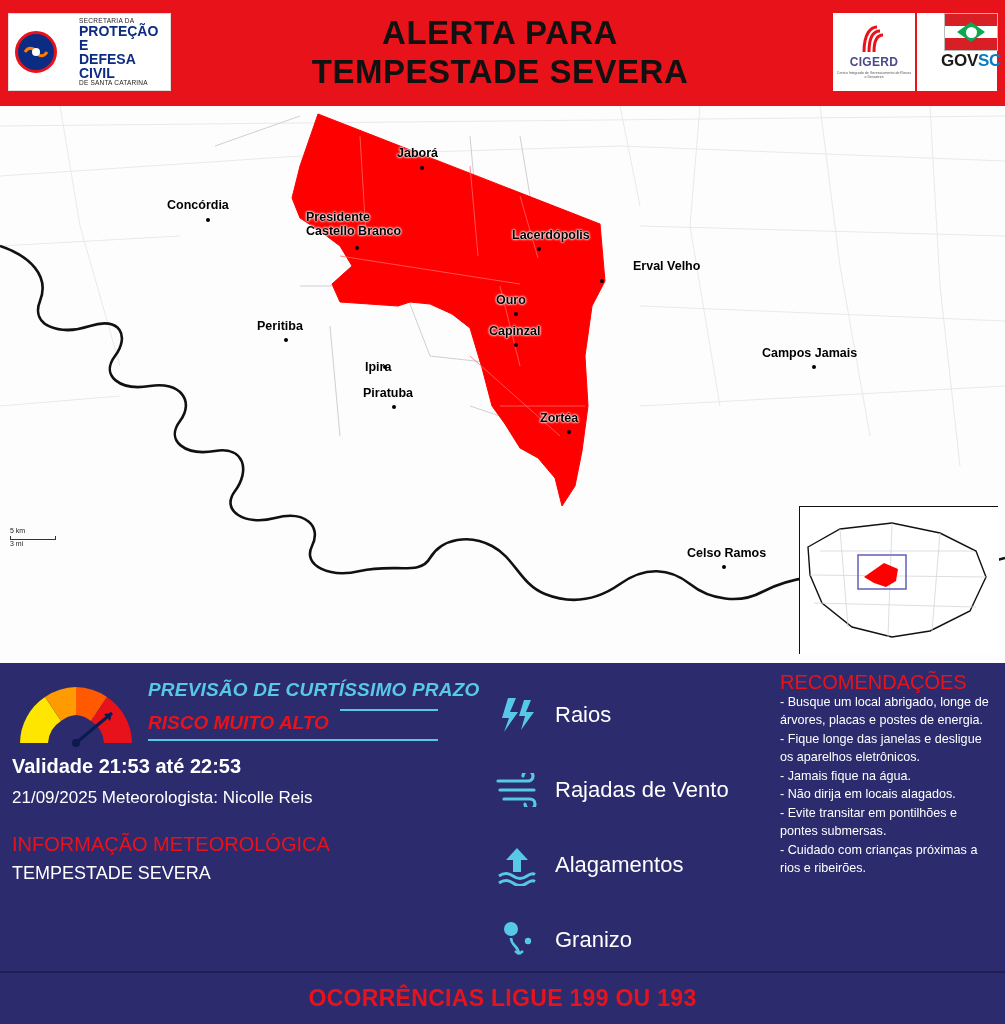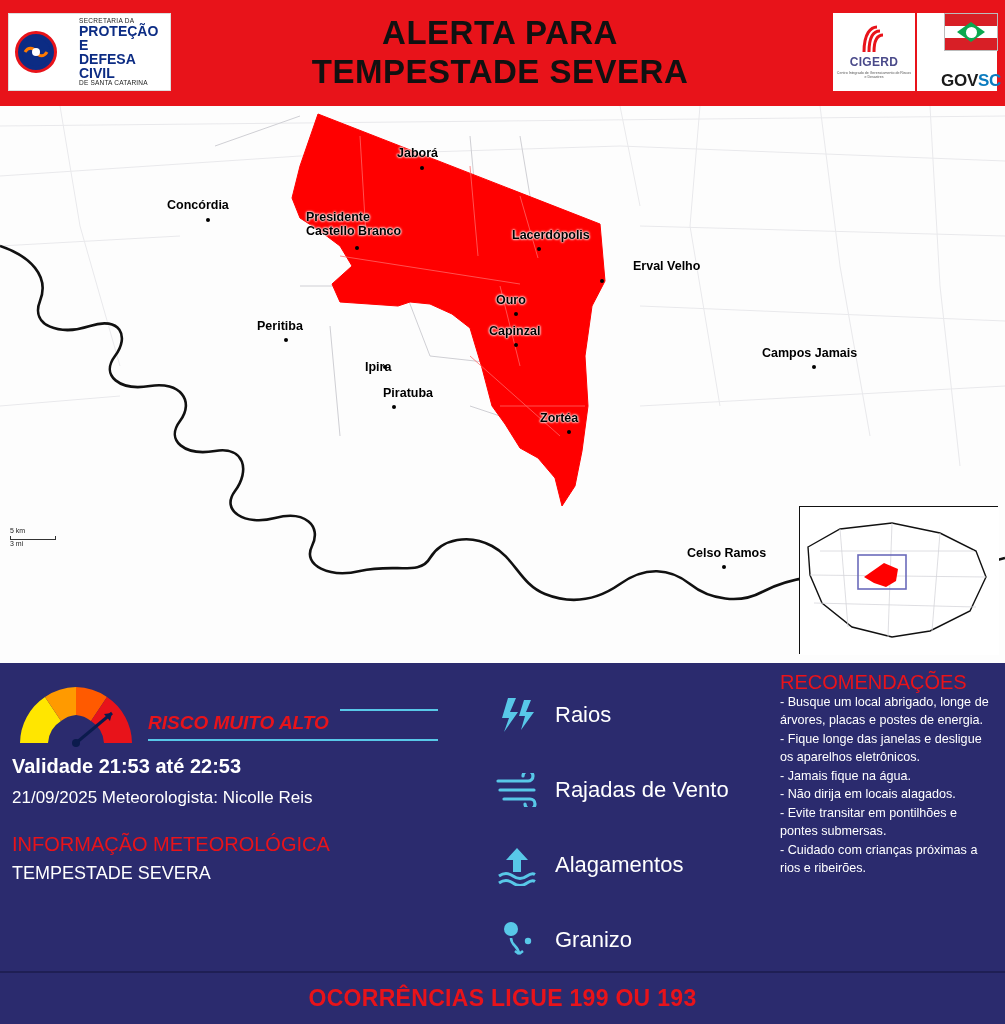--- a/index.html
+++ b/index.html
@@ -44,21 +44,21 @@
     background:#fff; display:flex; flex-direction:column;
     align-items:center; justify-content:center; padding:3px;
   }
   .cig-wave { width:26px; height:30px; }
   .cig-name { font-size:12px; font-weight:bold; color:#4a4a8a; letter-spacing:.3px; }
   .cig-sub { font-size:3.6px; color:#555; text-align:center; line-height:1.25; margin-top:2px;}
 
   .logo-gov {
     position:absolute; left:917px; top:13px; width:80px; height:78px;
     background:#fff; display:flex; flex-direction:column;
-    align-items:center; justify-content:space-between;padding-left:28px;
+    align-items:center; justify-content:flex-start;padding-left:28px;
   }
   .sc-flag {
     width:54px; height:38px; background:#fff;
     border:1px solid #bbb; position:relative; overflow:hidden;
   }
   .sc-flag .band-t { position:absolute; left:0; top:0; width:100%; height:33%; background:#d81f26; }
   .sc-flag .band-b { position:absolute; left:0; bottom:0; width:100%; height:33%; background:#d81f26; }
   .sc-flag .lozenge {
     position:absolute; left:50%; top:50%; width:28px; height:20px;
     transform:translate(-50%,-50%) ; background:#0aa84f;
@@ -291,21 +291,21 @@
       </div>
       <div class="city-dot" style="left: 514px; top: 237px;"></div>
       <div class="city-label" style="left: 257px; top: 213px;">
         <div>Peritiba</div>
       </div>
       <div class="city-dot" style="left: 284px; top: 232px;"></div>
       <div class="city-label" style="left: 365px; top: 254px;">
         <div>Ipira</div>
       </div>
       <div class="city-dot" style="left: 383px; top: 259px;"></div>
-      <div class="city-label" style="left: 383px; top: 280px;">
+      <div class="city-label" style="left: 363px; top: 280px;">
         <div>Piratuba</div>
       </div>
       <div class="city-dot" style="left: 392px; top: 299px;"></div>
       <div class="city-label" style="left: 762px; top: 240px;">
         <div>Campos Jamais</div>
       </div>
       <div class="city-dot" style="left: 812px; top: 259px;"></div>
       <div class="city-label" style="left: 540px; top: 305px;">
         <div>Zortéa</div>
       </div>
@@ -342,20 +342,21 @@
       <path d="M8 66 A56 56 0 0 1 33 20 L49 44 A28 28 0 0 0 36 66 Z" fill="#ffe600"></path>
       <path d="M33 20 A56 56 0 0 1 64 10 L64 38 A28 28 0 0 0 49 44 Z" fill="#ff9a00"></path>
       <path d="M64 10 A56 56 0 0 1 95 20 L79 44 A28 28 0 0 0 64 38 Z" fill="#ff5a00"></path>
       <path d="M95 20 A56 56 0 0 1 120 66 L92 66 A28 28 0 0 0 79 44 Z" fill="#e8131a"></path>
       <line x1="64" y1="66" x2="100" y2="36" stroke="#0b1b4d" stroke-width="3"></line>
       <polygon points="100,36 92,37 98,44" fill="#0b1b4d"></polygon>
       <circle cx="64" cy="66" r="4" fill="#0b1b4d"></circle>
     </svg>
   </div>
 
+  <div class="risk-title">PREVISÃO DE CURTÍSSIMO PRAZO</div>
   <div class="risk-rule2"></div>
   <div class="risk-level">RISCO MUITO ALTO</div>
   <div class="risk-rule"></div>
 
   <div class="validade">Validade 21:53 até 22:53</div>
   <div class="meteoro">21/09/2025 Meteorologista: Nicolle Reis</div>
   <div class="info-head">INFORMAÇÃO METEOROLÓGICA</div>
   <div class="info-body">TEMPESTADE SEVERA</div>
 
   <div class="hazards">

